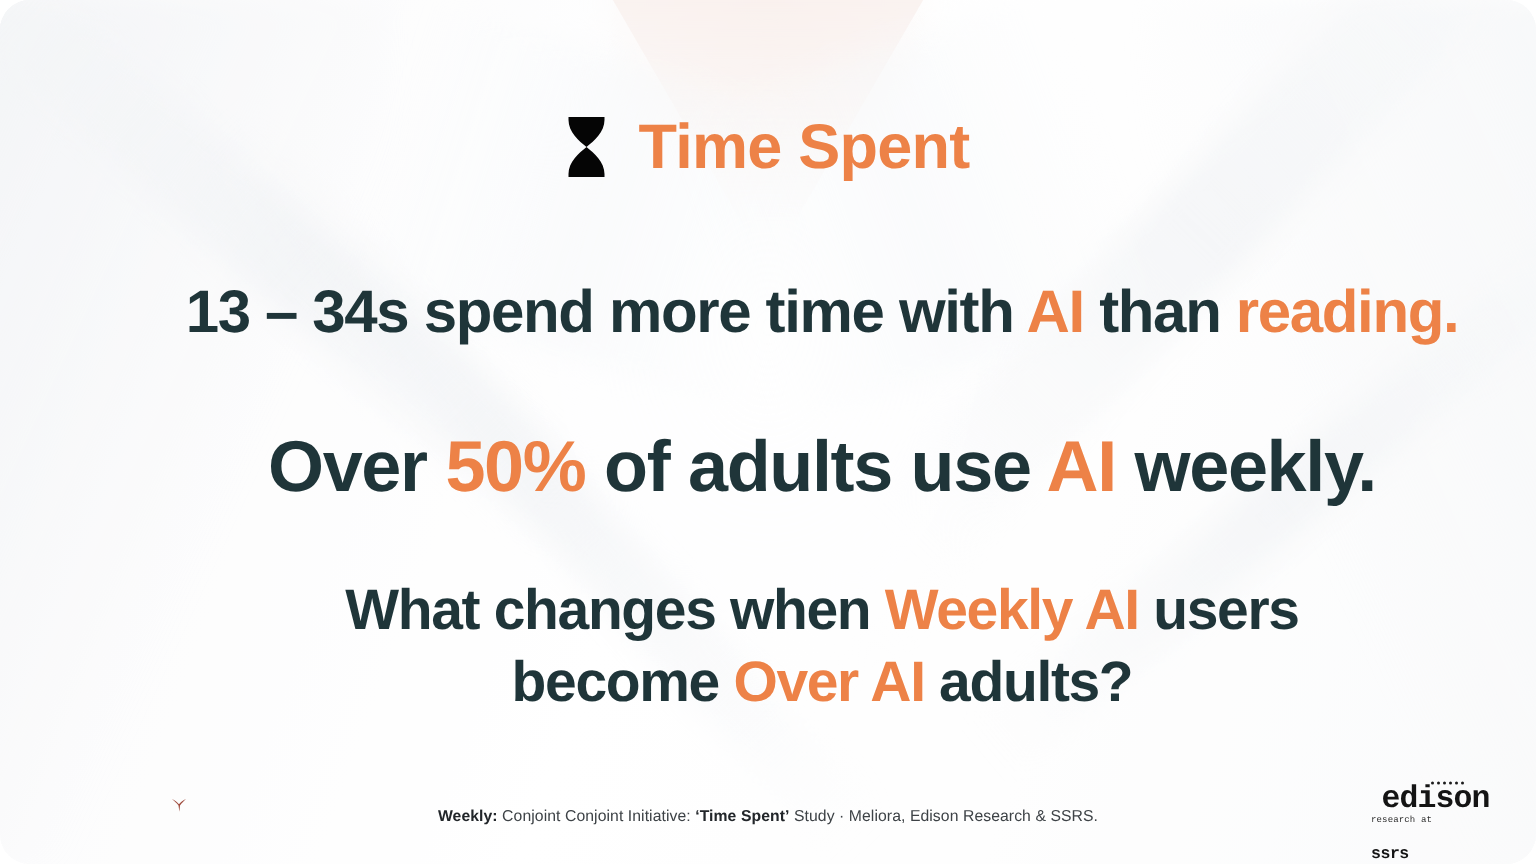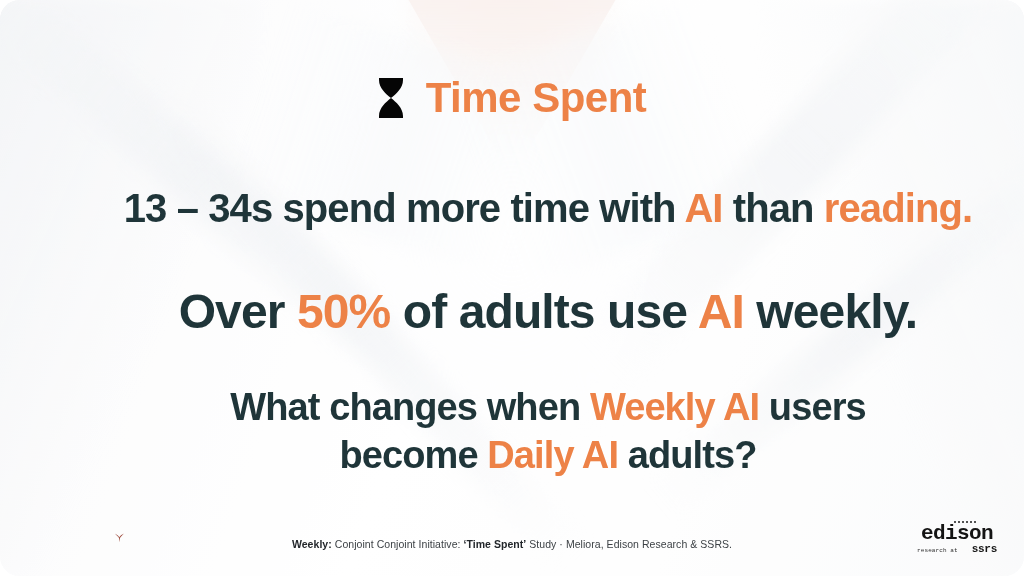--- a/index.html
+++ b/index.html
@@ -227,20 +227,21 @@
     color: #141414;
     letter-spacing: -0.6px;
     line-height: 0.92;
   }
   .logo-edison .sub {
     display: flex;
     align-items: baseline;
     justify-content: center;
     gap: 14px;
     margin-top: 0px;
+    flex-direction: column;
   }
   .logo-edison .sub .small {
     font-size: 6px;
     color: #2c2c2c;
     letter-spacing: 0.1px;
   }
   .logo-edison .sub .ssrs {
     font-size: 11px;
     font-weight: 700;
     color: #141414;
@@ -282,21 +283,21 @@
     <div class="stat-line line-1">
       <span>13 – 34s spend more time with </span><span class="hl">AI</span><span> than </span><span class="hl">reading.</span>
     </div>
 
     <div class="stat-line line-2">
       <span>Over </span><span class="hl">50%</span><span> of adults use </span><span class="hl">AI</span><span> weekly.</span>
     </div>
 
     <div class="stat-line line-3">
       <div><span>What changes when </span><span class="hl">Weekly AI</span><span> users</span></div>
-      <div><span>become </span><span class="hl">Daily AI</span><span> adults?</span></div>
+      <div><span>become </span><span class="hl">Over AI</span><span> adults?</span></div>
     </div>
 
     <div class="footer-source">
       <b>Weekly:</b><span> Conjoint Conjoint Initiative: </span><b>‘Time Spent’</b><span> Study · Meliora, Edison Research &amp; SSRS.</span>
     </div>
 
     <div class="logo-meliora">
       <span class="word">Meliora</span>
       <span class="mark">
         <svg width="11" height="10" viewBox="0 0 11 10" xmlns="http://www.w3.org/2000/svg" aria-hidden="true">

